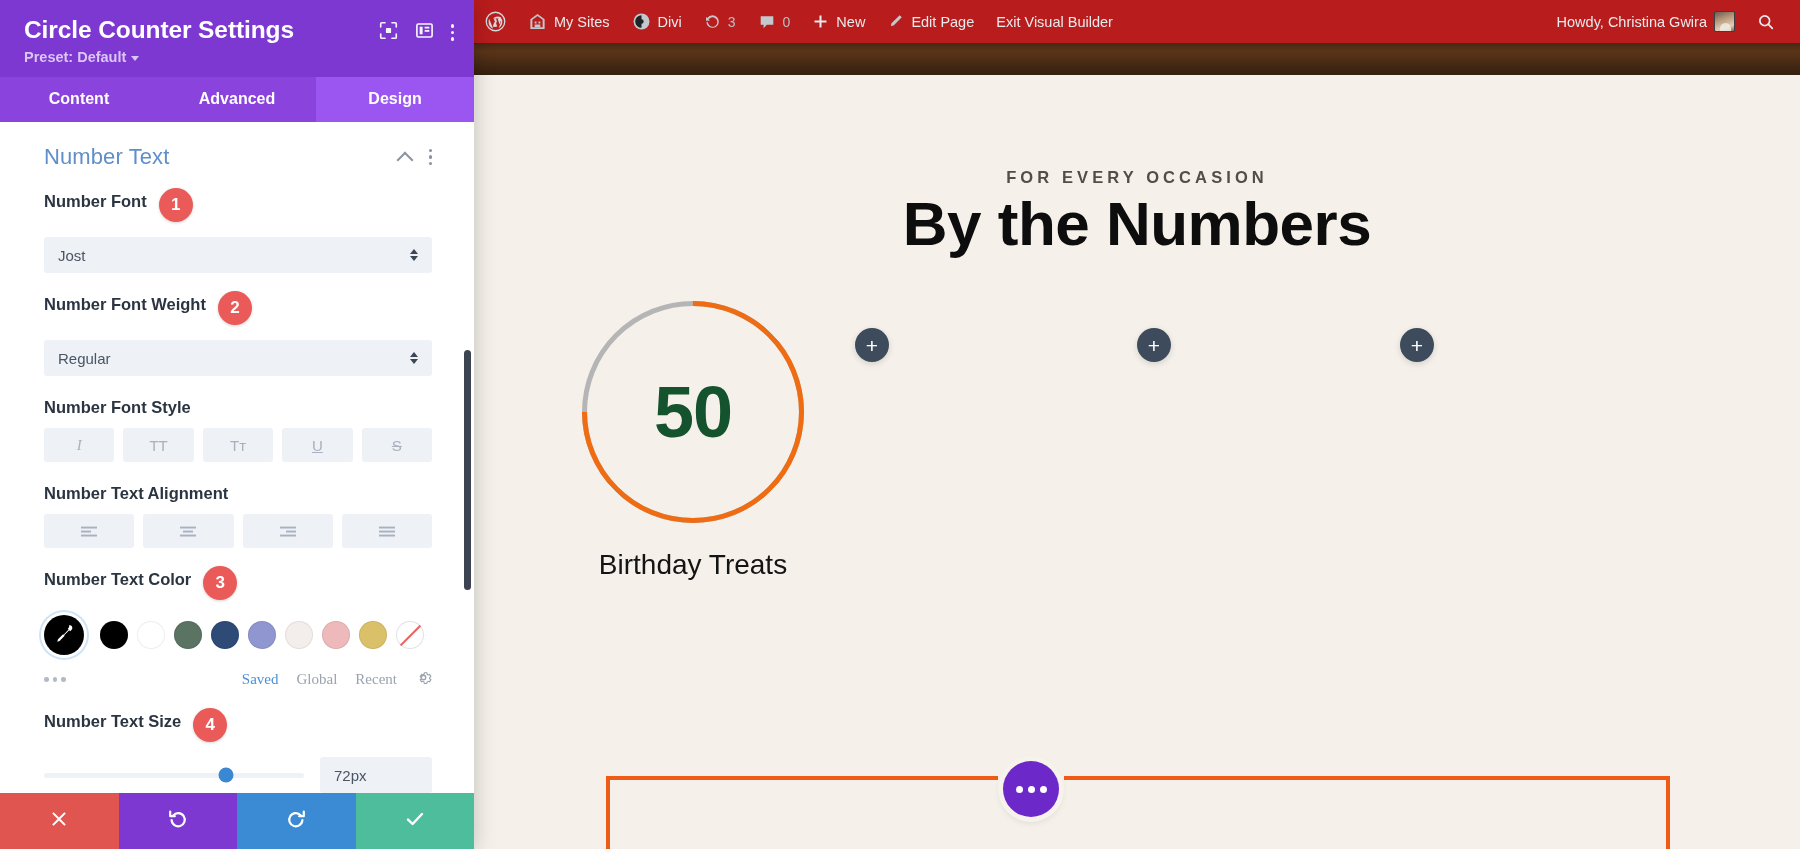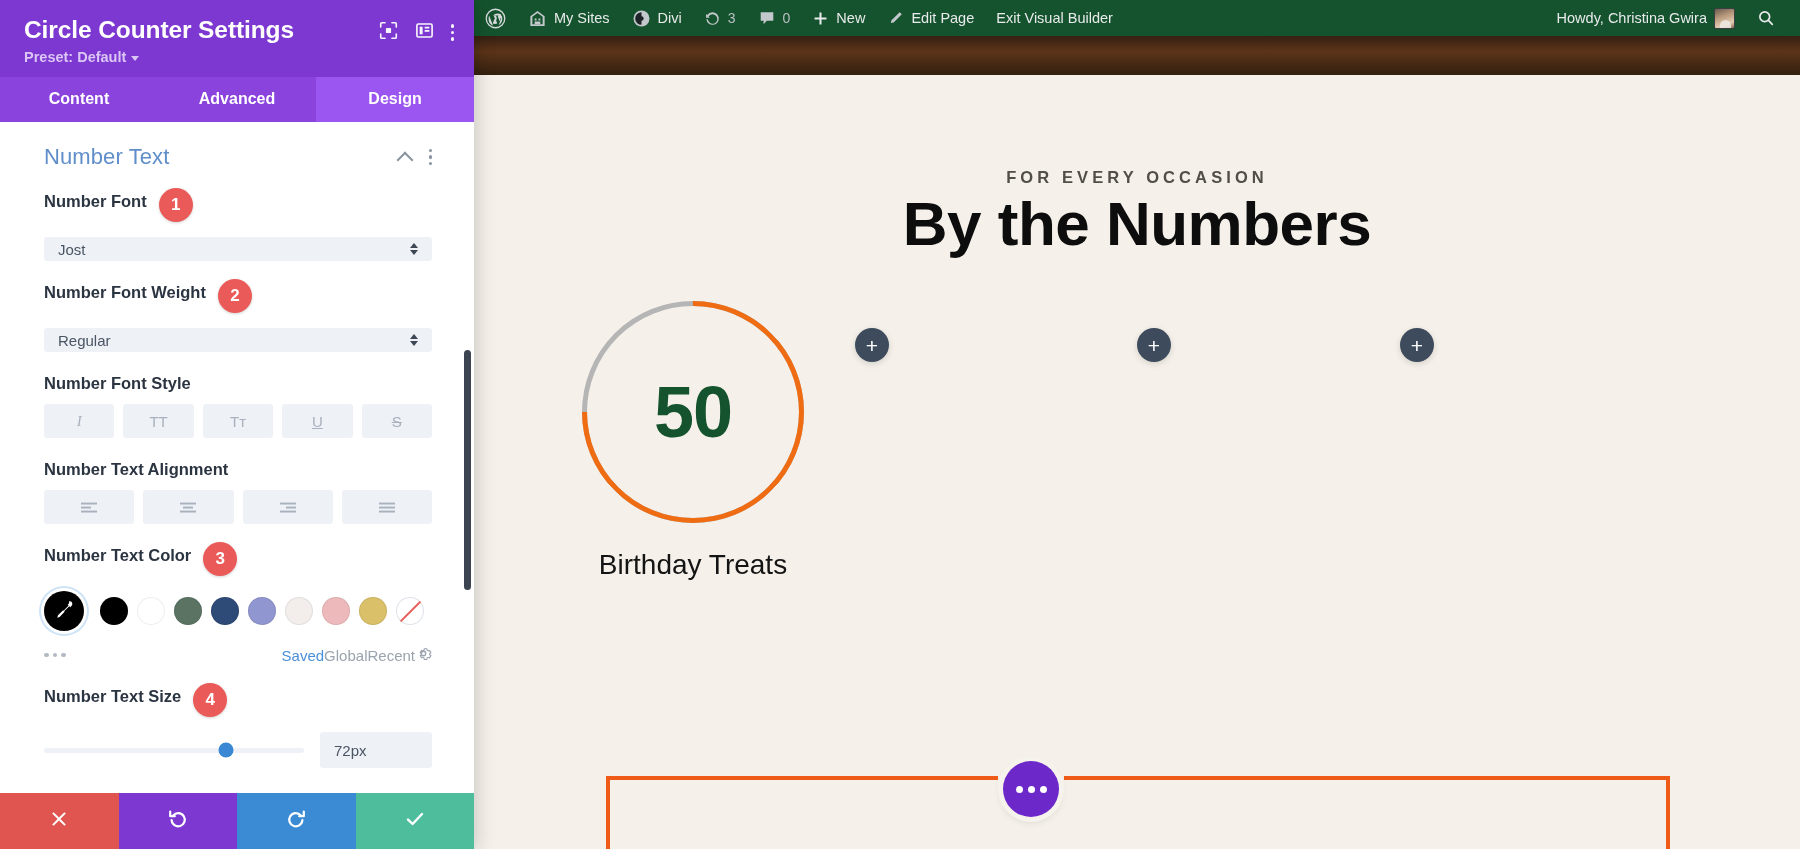--- a/index.html
+++ b/index.html
@@ -7,22 +7,22 @@
     width: 1800px; height: 849px;
     overflow: hidden;
     font-family: "Liberation Sans", sans-serif;
     background: #f5f1ea;
   }
   body { position: relative; }
 
   
   #wp-adminbar {
     position: absolute; top: 0; left: 0;
-    width: 1800px; height: 36px;
-    background: #14532d;
+    width: 1800px; height: 43px;
+    background: #b91c1c;
     display: flex; align-items: center;
     color: #e8eaec; font-size: 14.5px;
     z-index: 60;
   }
   #wp-adminbar .ab-left { display: flex; align-items: center; height: 32px; margin-left: 474px; }
   #wp-adminbar .ab-right { display: flex; align-items: center; height: 32px; margin-left: auto; padding-right: 14px; }
   .ab-item {
     display: flex; align-items: center; gap: 7px;
     height: 32px; padding: 0 11px;
     color: #e8eaec; white-space: nowrap;
@@ -102,21 +102,21 @@
   .vdots { display: flex; flex-direction: column; gap: 3px; align-items: center; cursor: pointer; }
   .vdots i { width: 3.5px; height: 3.5px; border-radius: 50%; background: #8a94a0; display: block; }
 
   .field { margin-bottom: 22px; position: relative; }
   .field-label {
     font-size: 16.5px; color: #2b3441; font-weight: 600;
     margin-bottom: 11px; display: flex; align-items: flex-start;
   }
   .select-box {
     background: #eef1f6; border-radius: 3px;
-    height: 24px; display: flex; align-items: center;
+    height: 36px; display: flex; align-items: center;
     padding: 0 14px; font-size: 15px; color: #4a5564;
     position: relative; cursor: pointer;
   }
   .select-box .updown {
     margin-left: auto; display: flex; flex-direction: column;
     align-items: center; gap: 2px; color: #4a5564;
   }
   .ud-tri-u { width:0;height:0;border-left:4.5px solid transparent;border-right:4.5px solid transparent;border-bottom:5px solid #3c4654; }
   .ud-tri-d { width:0;height:0;border-left:4.5px solid transparent;border-right:4.5px solid transparent;border-top:5px solid #3c4654; }
 
@@ -159,21 +159,21 @@
   .swatch.none:after {
     content:""; position:absolute; left:-4px; top:13px;
     width: 38px; height: 2px; background: #e8635f; transform: rotate(-45deg);
   }
   .color-meta {
     display: flex; align-items: center; margin-top: 14px;
     font-size: 15px;
   }
   .hdots { display: flex; gap: 4px; align-items: center; }
   .hdots i { width: 4.5px; height: 4.5px; border-radius: 50%; background: #b3bac3; display: block; }
-  .meta-links { margin-left: auto; display: flex; align-items: center; gap: 0; }
+  .meta-links { margin-left: auto; display: flex; align-items: center; gap: 18px; font-family: Liberation Serif, serif; }
   .meta-link { color: #9aa3ae; cursor: pointer; }
   .meta-link.active { color: #4a90d9; }
 
   
   .slider-row { display: flex; align-items: center; gap: 16px; margin-top: 6px; }
   .slider-track {
     flex: 1; height: 5px; background: #eef1f6; border-radius: 3px;
     position: relative;
   }
   .slider-thumb {

